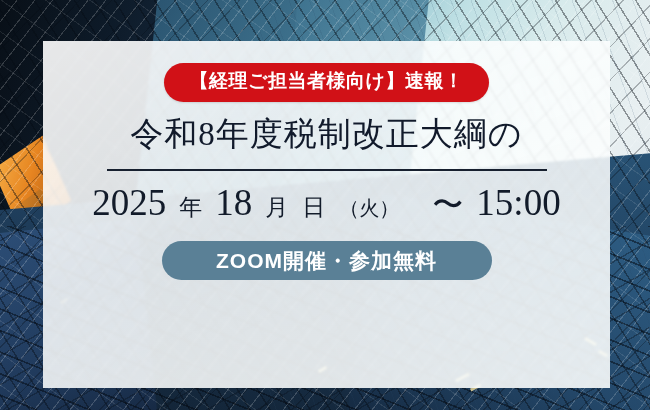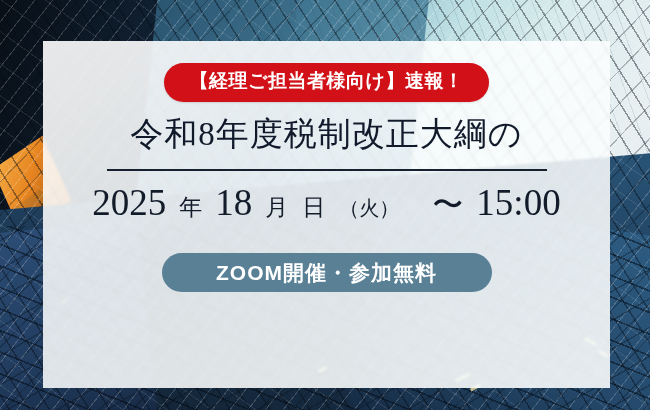--- a/index.html
+++ b/index.html
@@ -207,21 +207,21 @@
     letter-spacing: 0px;
     gap: 12px;
   }
   .datetime .unit { font-size: 23px; padding: 0 1px; }
   .datetime .dow  { font-size: 20px; padding: 0 1px; }
   .datetime .tilde{ font-size: 31px; padding: 0 1px; }
   .datetime .sp   { display: inline-block; width: 7px; }
 
   
   .zoom-btn {
-    margin-top: 32px;
+    margin-top: 20px;
     background: #5a8096;
     color: #ffffff;
     border-radius: 21px;
     width: 330px;
     height: 39px;
     display: flex;
     align-items: center;
     justify-content: center;
     font-size: 21px;
     font-weight: 700;

